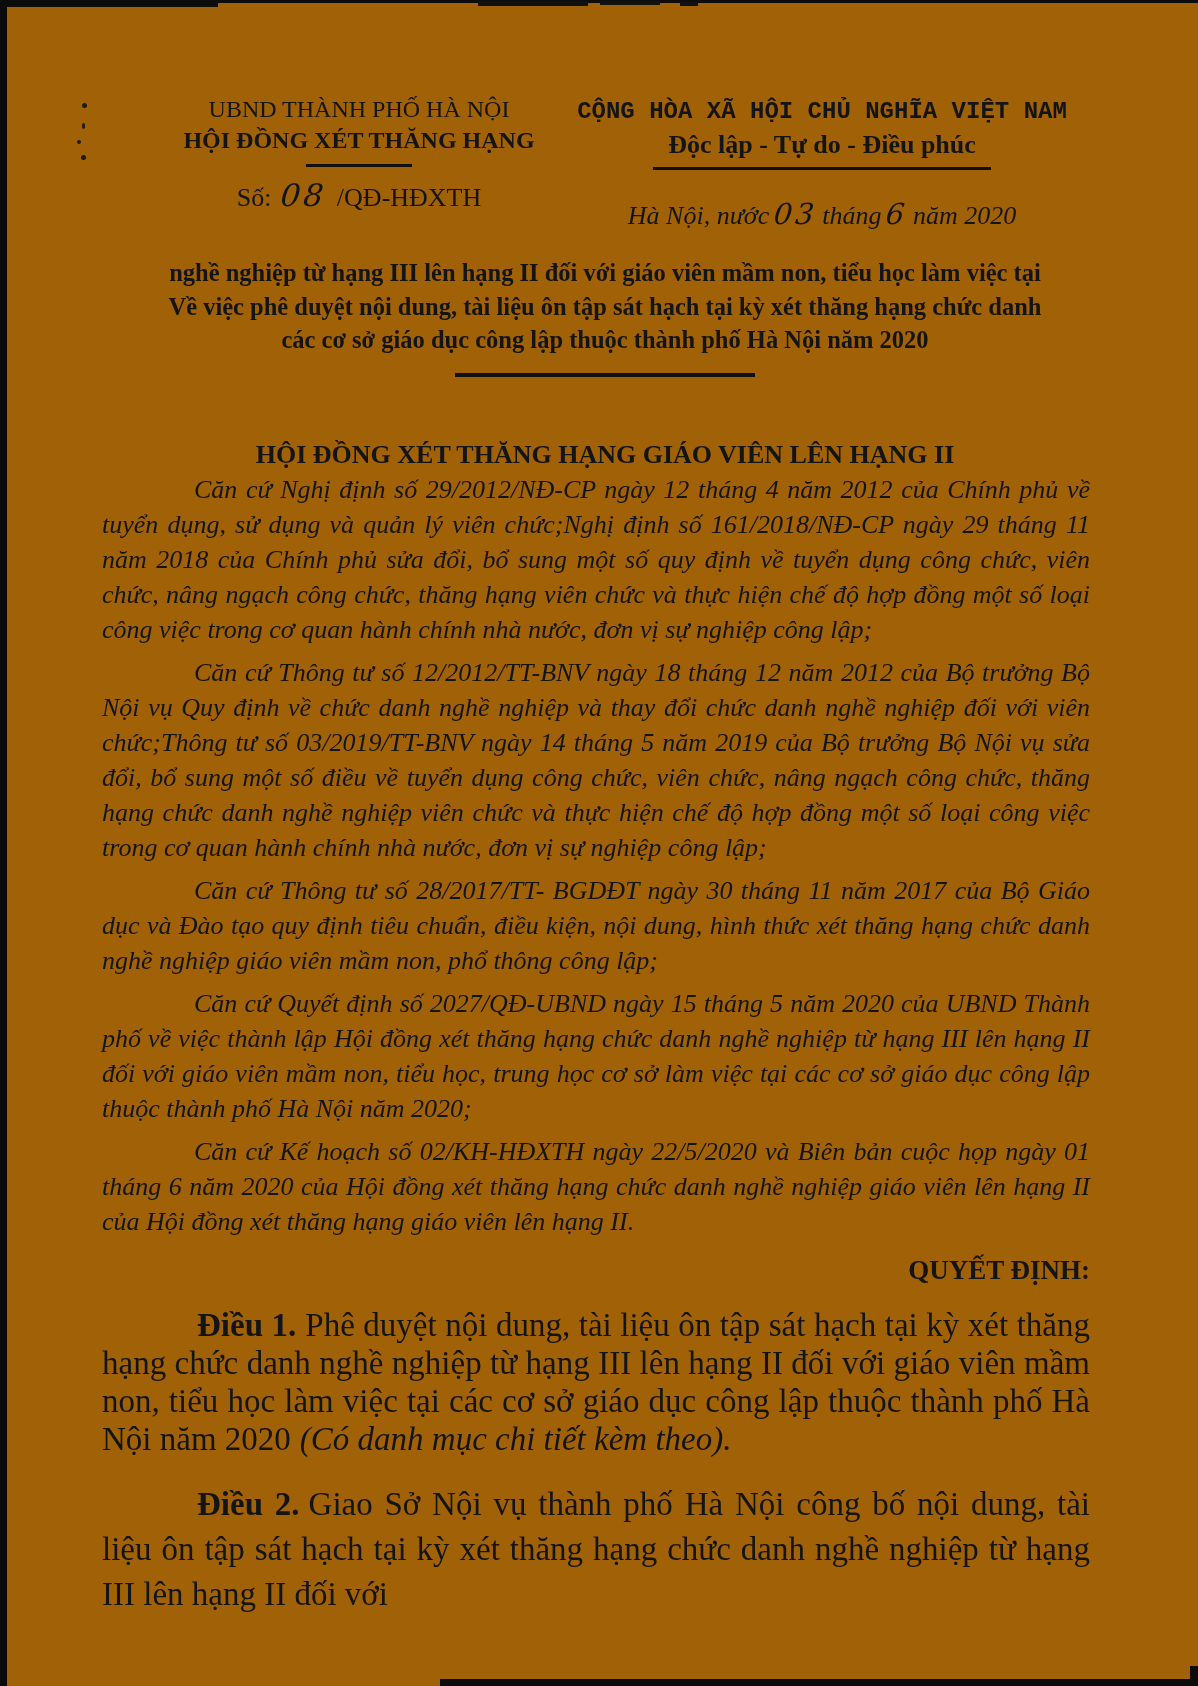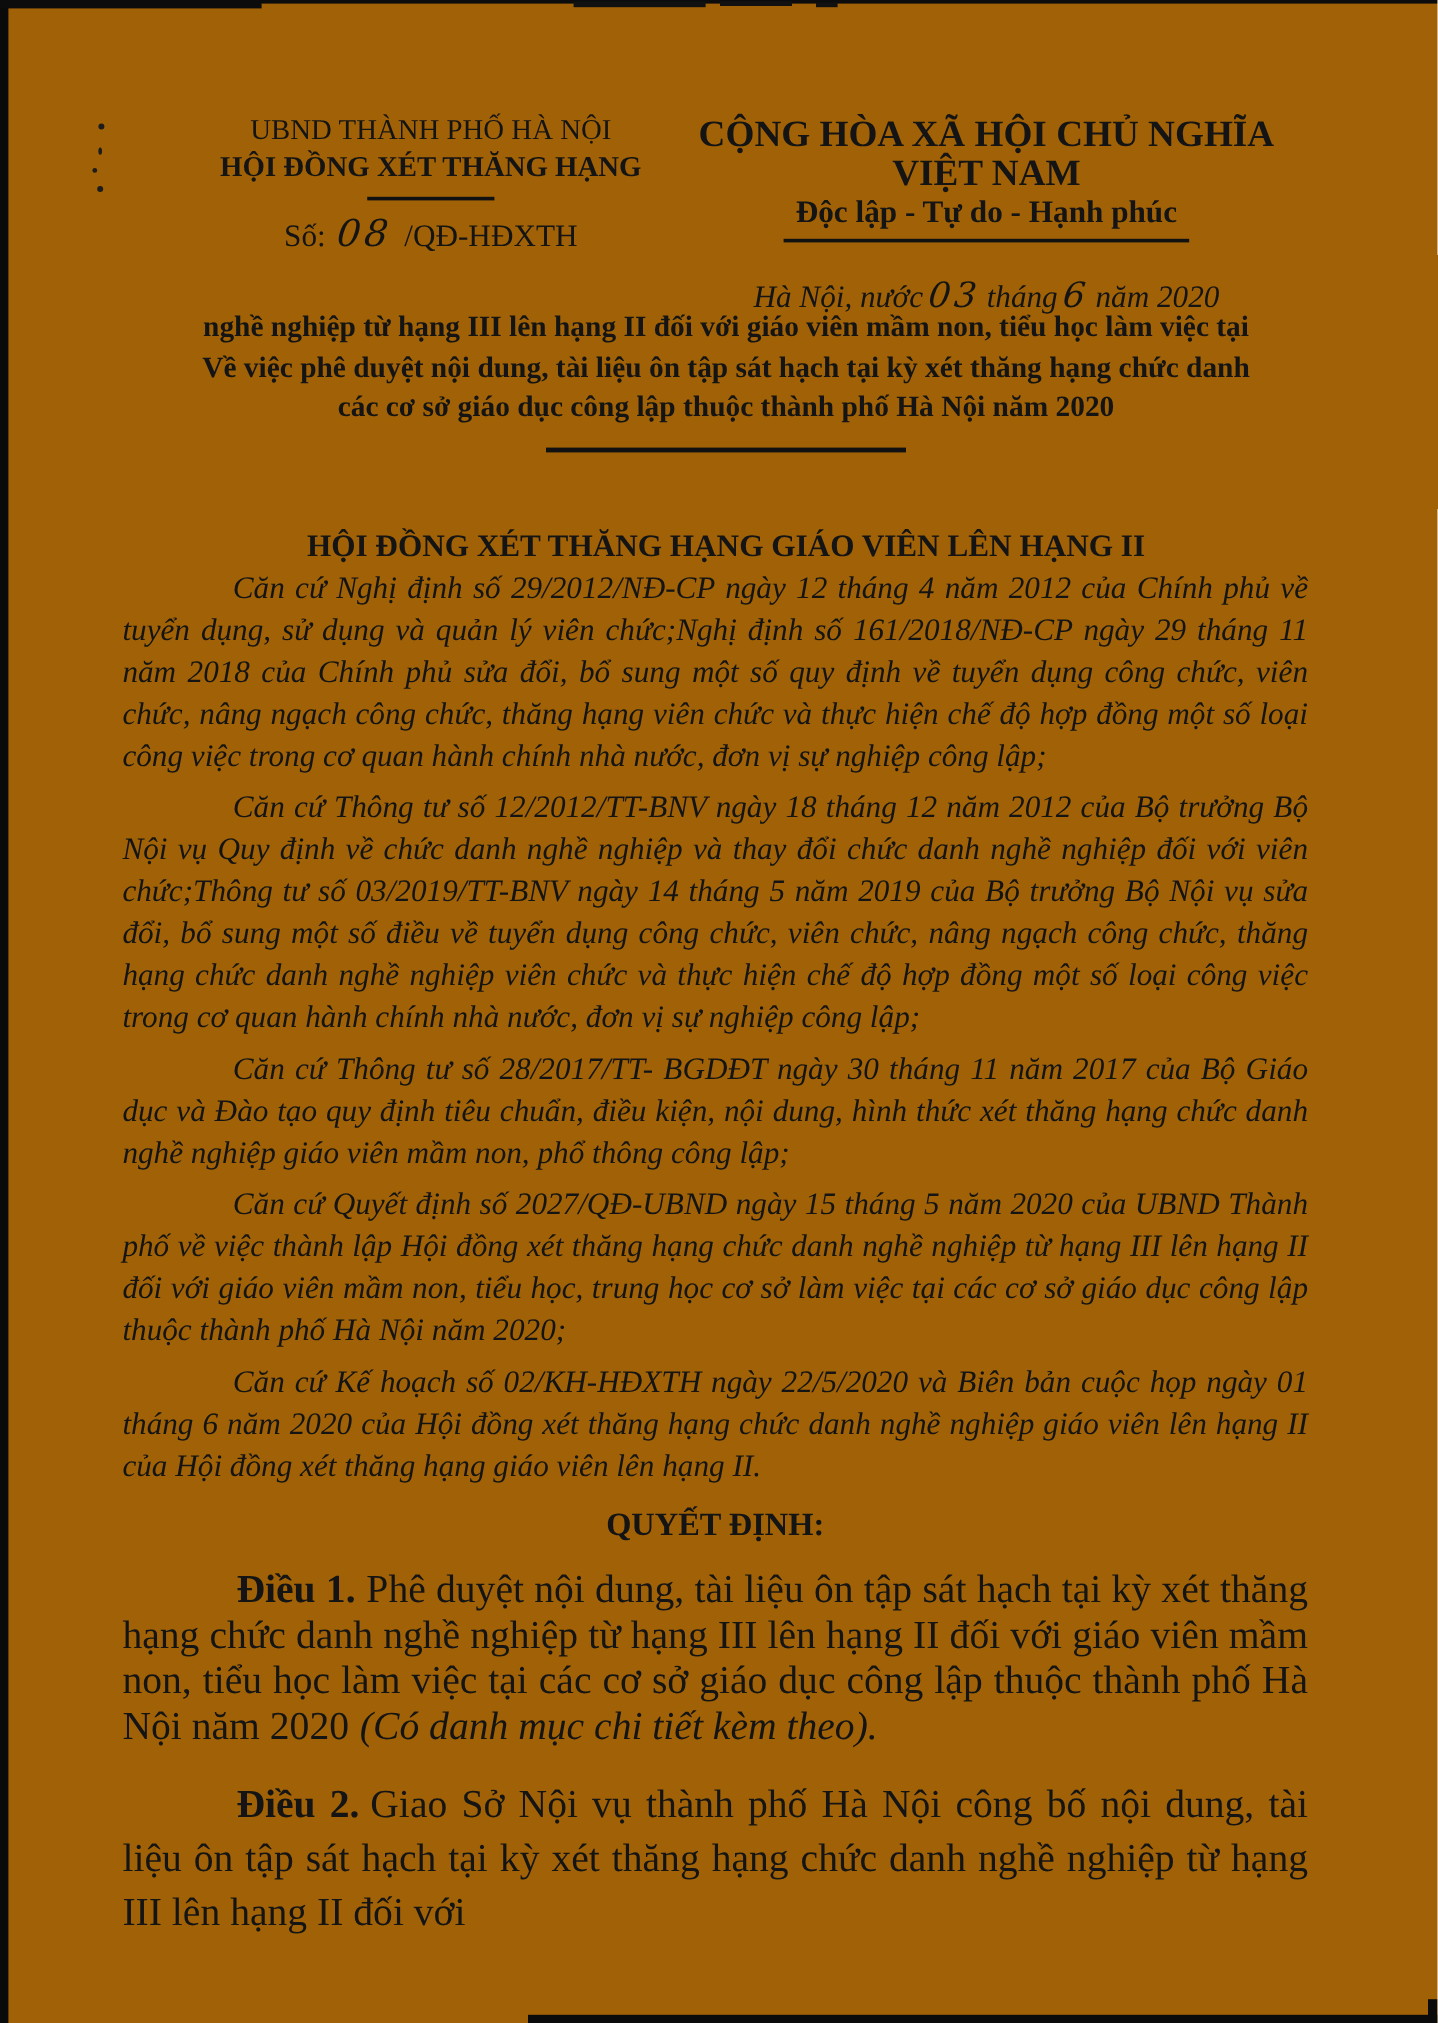--- a/index.html
+++ b/index.html
@@ -37,21 +37,21 @@
     font-style:italic;
     font-size:31px;
     letter-spacing:3px;
     padding:0 10px;
     display:inline-block;
     transform:skewX(-6deg);
   }
   .handwrite.sm{font-size:29px;padding:0 5px;}
 
   .header-right{position:absolute;left:552px;top:96px;width:540px;text-align:center;}
-  .header-right .r1{font-weight:bold;font-size:31px;line-height:32px;}
+  .header-right .r1{font-weight:bold;font-size:24px;line-height:32px;font-family:Liberation Mono, monospace;}
   .header-right .r2{font-weight:bold;font-size:26px;line-height:34px;}
   .rule-mid{width:338px;height:3px;background:#111;margin:5px auto 0 auto;}
   .date-line{font-style:italic;font-size:26px;margin-top:27px;white-space:nowrap;}
 
   
   .title-block{position:absolute;left:100px;top:256px;width:1010px;text-align:center;}
   .title-heading{font-weight:bold;font-size:27px;line-height:32px;margin-bottom:4px;}
   .subtitle-line{font-weight:bold;font-size:24.5px;line-height:33.5px;}
   .rule-title{width:300px;height:4px;background:#111;margin:16px auto 0 auto;}
 
@@ -64,21 +64,21 @@
   .body-text{position:absolute;left:102px;top:472px;width:988px;}
   p.recital{
     font-style:italic;
     font-size:26px;
     line-height:35px;
     text-align:justify;
     text-indent:92px;
     margin:0 0 8px 0;
   }
   .decision-heading{
-    text-align:center;font-weight:bold;font-size:27px;
+    text-align:right;font-weight:bold;font-size:27px;
     margin:16px 0 20px 0;
   }
   p.article{
     font-size:33px;
     line-height:38px;
     text-align:justify;
     text-indent:95px;
     margin:0 0 24px 0;
   }
   p.article.a2{line-height:45px;margin-bottom:0;}
@@ -105,21 +105,21 @@
 
   <div class="header-left">
     <div class="l1">UBND THÀNH PHỐ HÀ NỘI</div>
     <div class="l2">HỘI ĐỒNG XÉT THĂNG HẠNG</div>
     <div class="rule-small"></div>
     <div class="so-line"><span>Số:</span><span class="handwrite">08</span><span>/QĐ-HĐXTH</span></div>
   </div>
 
   <div class="header-right">
     <div class="r1">CỘNG HÒA XÃ HỘI CHỦ NGHĨA VIỆT NAM</div>
-    <div class="r2">Độc lập - Tự do - Hạnh phúc</div>
+    <div class="r2">Độc lập - Tự do - Điều phúc</div>
     <div class="rule-mid"></div>
     <div class="date-line"><span>Hà Nội, nước</span><span class="handwrite sm">03</span><span>tháng</span><span class="handwrite sm">6</span><span>năm 2020</span></div>
   </div>
 
   <div class="title-block">
     <div class="subtitle-line">nghề nghiệp từ hạng III lên hạng II đối với giáo viên mầm non, tiểu học làm việc tại</div>
     <div class="subtitle-line">Về việc phê duyệt nội dung, tài liệu ôn tập sát hạch tại kỳ xét thăng hạng chức danh</div>
     <div class="subtitle-line">các cơ sở giáo dục công lập thuộc thành phố Hà Nội năm 2020</div>
     <div class="rule-title"></div>
   </div>

